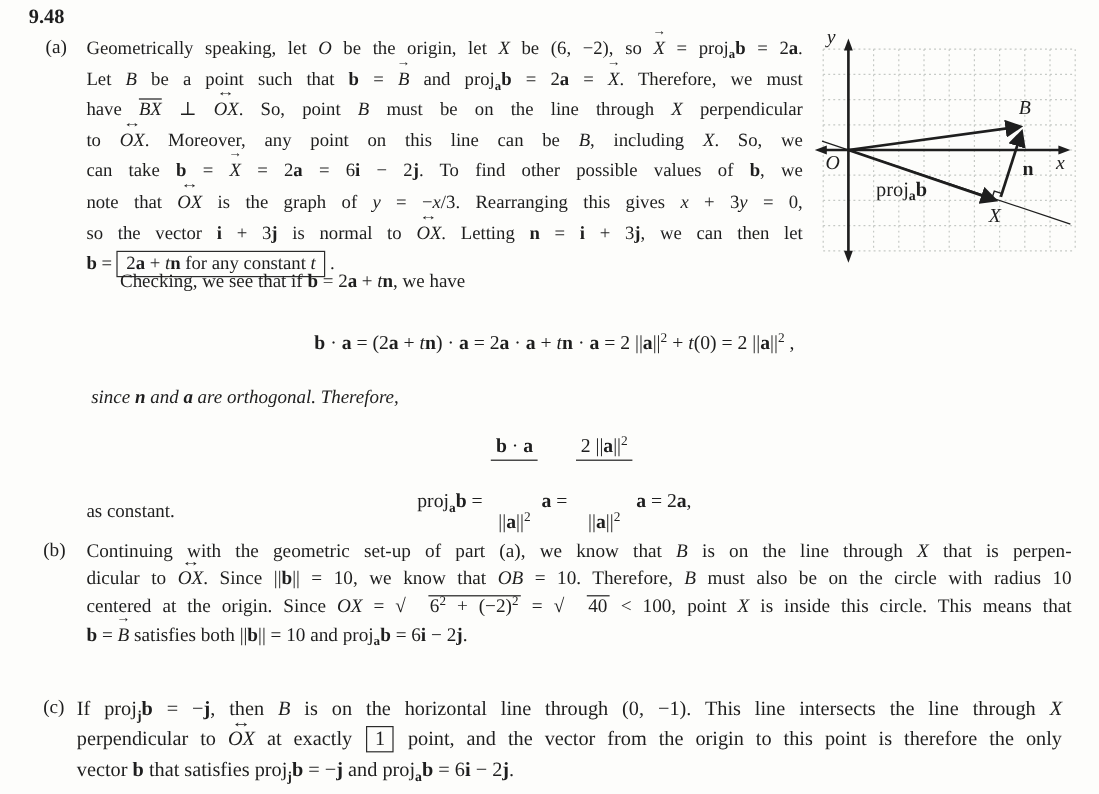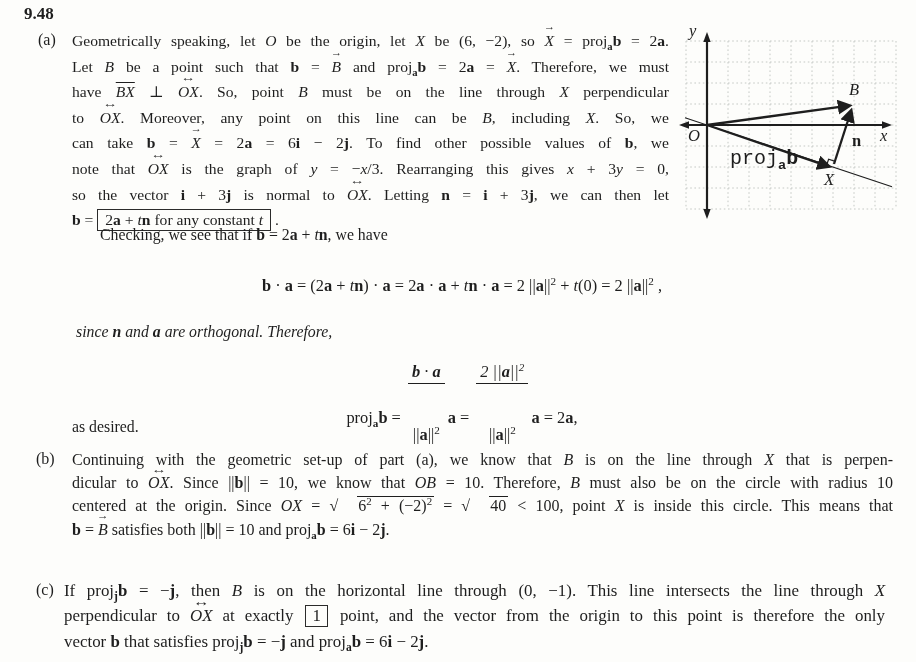--- a/index.html
+++ b/index.html
@@ -28,21 +28,21 @@
   }
   .vec.wide .acc{transform:translateX(-50%) scaleX(1.35);}
   .seg{text-decoration:overline;}
 
   
   .abox{border:1.4px solid #2b2b2b;padding:1px 7px 2px 7px;}
   .nbox{border:1.3px solid #2b2b2b;padding:0 6px 1px 6px;margin:0 2px;}
 
   
   .frac{display:inline-block;vertical-align:-1.05em;text-align:center;margin:0 3px;}
-  .frac .nu{display:block;padding:0 4px 1px 4px;border-bottom:1.3px solid #1e1e1e;font-style:italic;}
+  .frac .nu{display:block;padding:0 4px 1px 4px;border-bottom:1.3px solid #1e1e1e;}
   .frac .de{display:block;padding:1px 4px 0 4px;margin-top:40px;}
 
   
   .rad{border-top:1.4px solid #1e1e1e;padding:0 2px 0 1px;margin-left:19px;}
 
   .pnum{left:24px;top:4px;font-size:17px;font-weight:bold;}
   .plabel{font-size:16px;}
 
   .pa-lines{left:72px;top:28px;width:597px;font-size:15.6px;line-height:25.6px;}
   .pb-lines{left:72px;top:448px;width:821px;font-size:16px;line-height:23.2px;}
@@ -52,21 +52,21 @@
 
   .single{font-size:15.8px;}
   .eq{left:72px;width:780px;text-align:center;font-size:16.4px;}
 
   
   #diagram{left:672px;top:16px;width:244px;height:214px;}
   #diagram svg{position:absolute;left:0;top:0;}
   .dlab{position:absolute;font-size:16.5px;line-height:1;white-space:nowrap;}
   .dlab.it{font-style:italic;}
   .dlab.bold{font-weight:bold;}
-  .dlab.proj{font-size:20px;font-family:Liberation Mono, monospace;}
+  .dlab.proj{font-size:17px;}
 </style>
 </head>
 <body>
 
 <div id="page">
 
   <div class="abs pnum">9.48</div>
 
   <div class="abs plabel" style="left:38px;top:31px;">(a)</div>
   <div class="abs pa-lines">
@@ -81,21 +81,21 @@
   </div>
 
   <div class="abs single" style="left:100px;top:226px;">Checking, we see that if <b>b</b> = 2<b>a</b> + <i>t</i><b>n</b>, we have</div>
 
   <div class="abs eq" style="top:276px;"><b>b</b> · <b>a</b> = (2<b>a</b> + <i>t</i><b>n</b>) · <b>a</b> = 2<b>a</b> · <b>a</b> + <i>t</i><b>n</b> · <b>a</b> = 2 ||<b>a</b>||<sup>2</sup> + <i>t</i>(0) = 2 ||<b>a</b>||<sup>2</sup> ,</div>
 
   <div class="abs single" style="left:76px;top:323px;font-style:italic;">since <b>n</b> and <b>a</b> are orthogonal. Therefore,</div>
 
   <div class="abs eq" style="top:362px;">proj<sub><b>a</b></sub><b>b</b> = <span class="frac"><span class="nu"><b>b</b> · <b>a</b></span><span class="de">||<b>a</b>||<sup>2</sup></span></span><b>a</b> = <span class="frac"><span class="nu">2 ||<b>a</b>||<sup>2</sup></span><span class="de">||<b>a</b>||<sup>2</sup></span></span><b>a</b> = 2<b>a</b>,</div>
 
-  <div class="abs single" style="left:72px;top:418px;">as desired.</div>
+  <div class="abs single" style="left:72px;top:418px;">as constant.</div>
 
   <div class="abs plabel" style="left:36px;top:450px;">(b)</div>
   <div class="abs pb-lines">
     <div class="jline">Continuing with the geometric set-up of part (a), we know that <i>B</i> is on the line through <i>X</i> that is perpen-</div>
     <div class="jline">dicular to <span class="vec wide"><span class="acc">↔</span><i>OX</i></span>. Since ||<b>b</b>|| = 10, we know that <i>OB</i> = 10. Therefore, <i>B</i> must also be on the circle with radius 10</div>
     <div class="jline">centered at the origin. Since <i>OX</i> = √<span class="rad">6<sup>2</sup> + (−2)<sup>2</sup></span> = √<span class="rad">40</span> &lt; 100, point <i>X</i> is inside this circle. This means that</div>
     <div class="lline"><b>b</b> = <span class="vec"><span class="acc">→</span><i>B</i></span> satisfies both ||<b>b</b>|| = 10 and proj<sub><b>a</b></sub><b>b</b> = 6<b>i</b> − 2<b>j</b>.</div>
   </div>
 
   <div class="abs plabel" style="left:36px;top:581px;">(c)</div>

